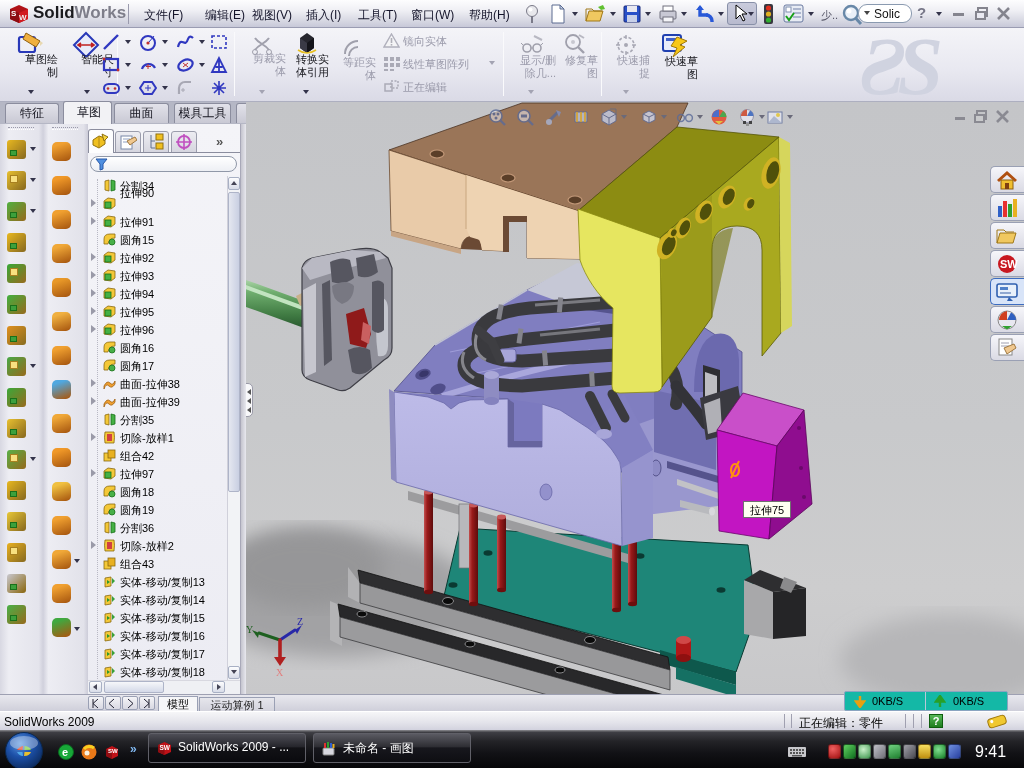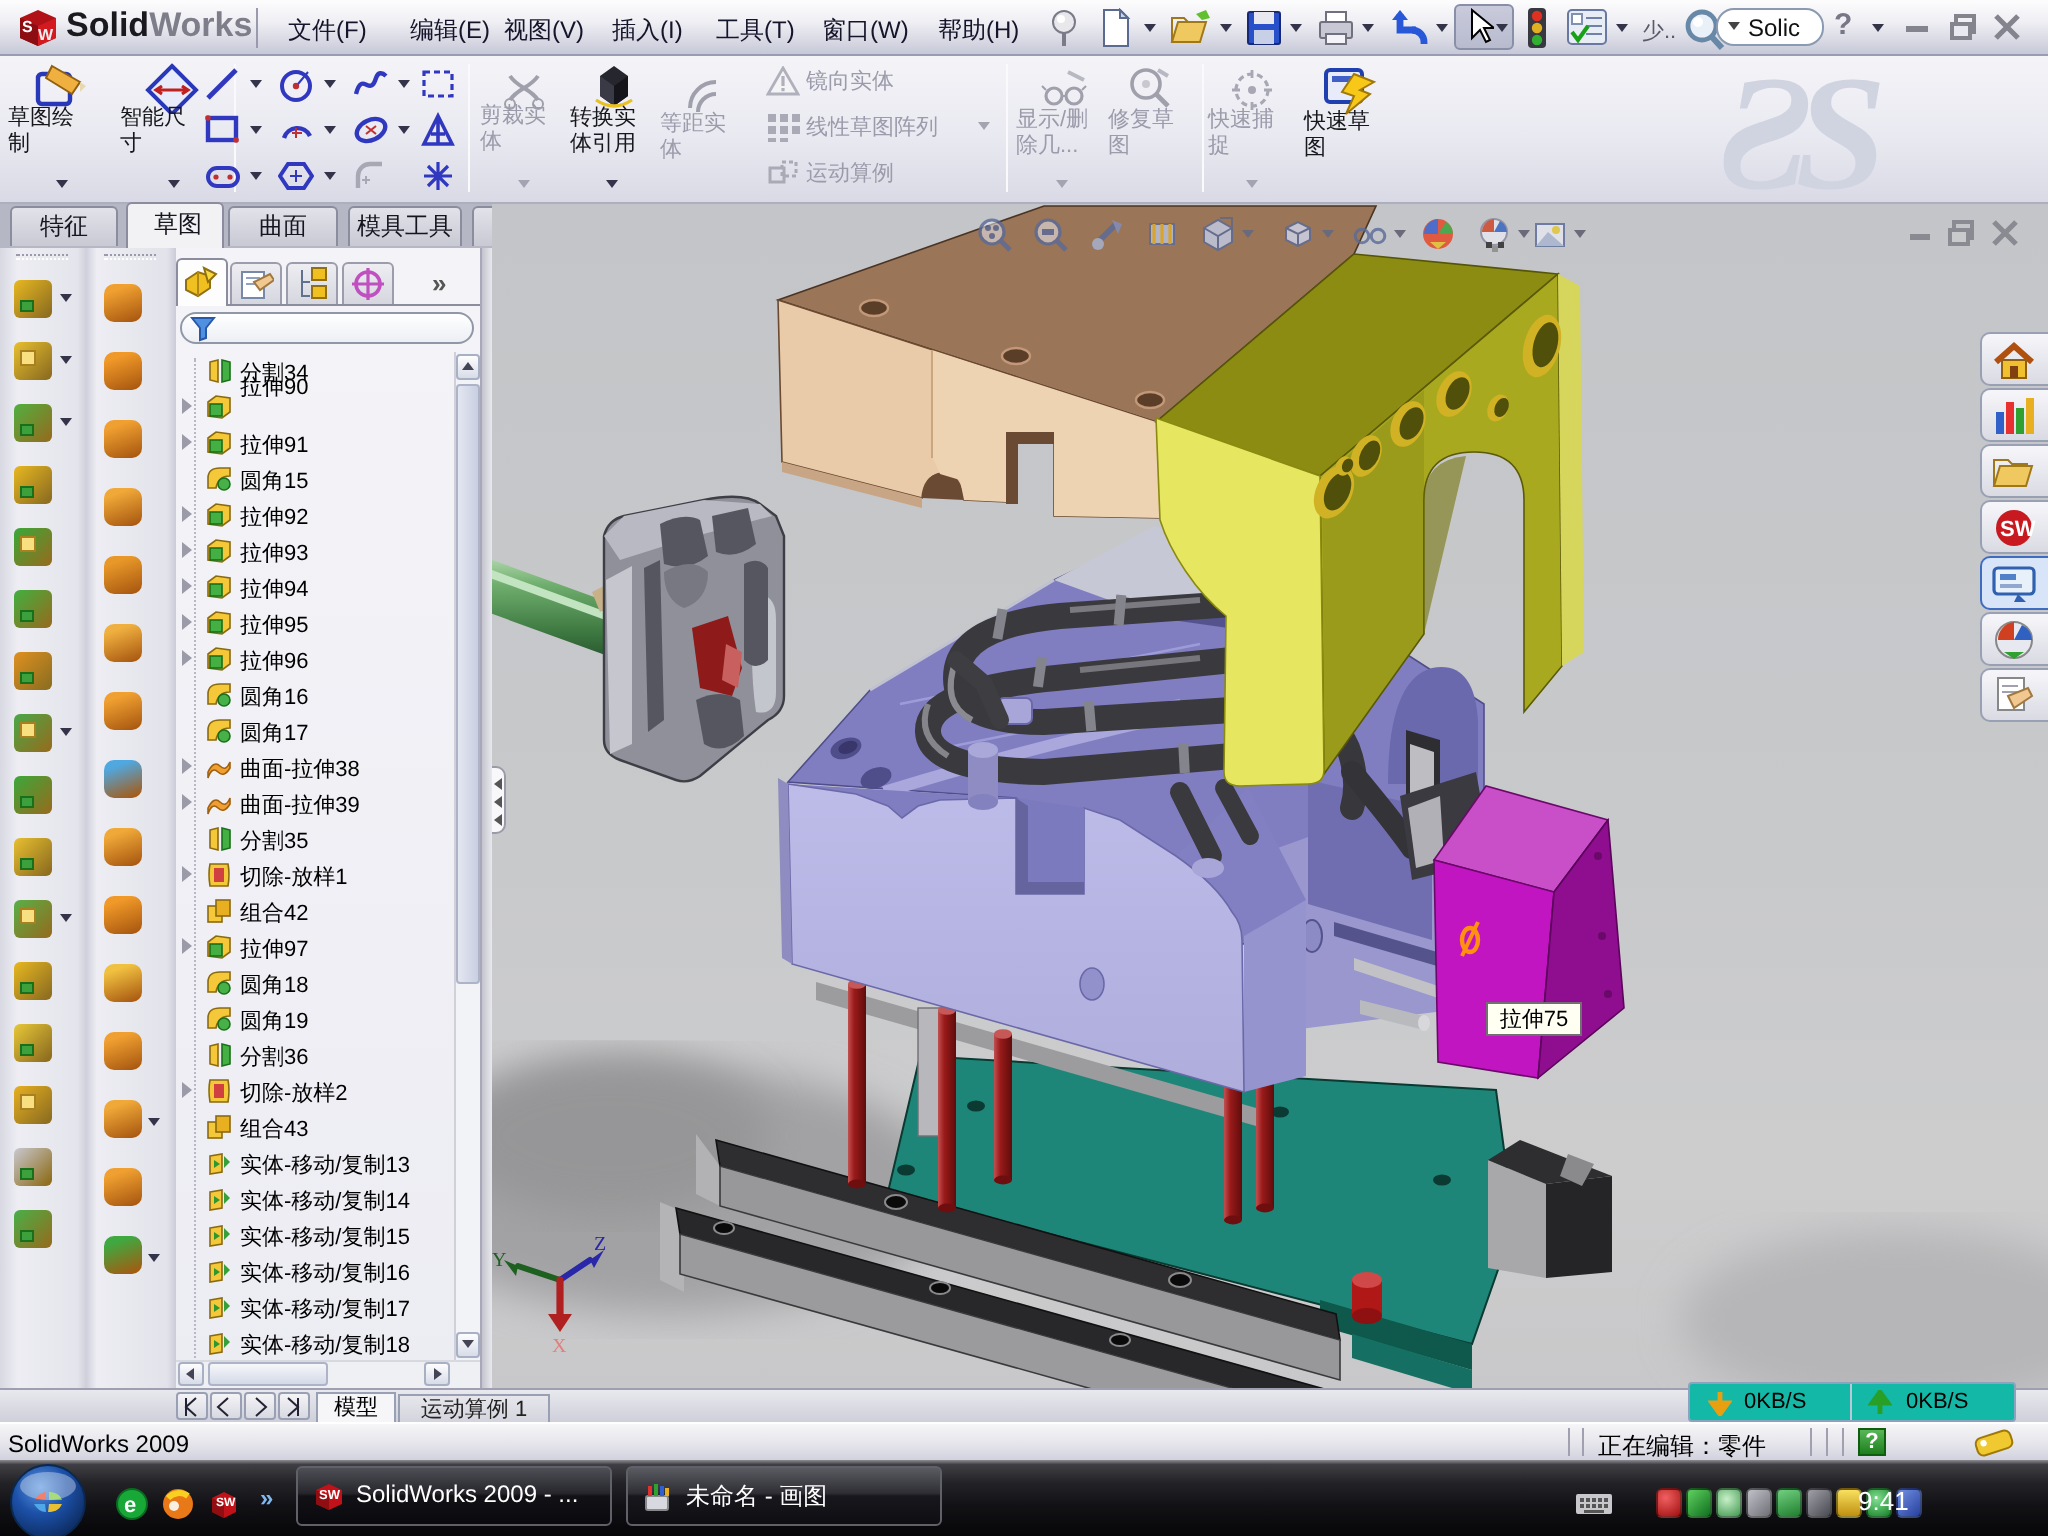--- a/index.html
+++ b/index.html
@@ -1,20 +1,20 @@
 <!DOCTYPE html>
 <html><head><meta charset="utf-8"><style>
 *{margin:0;padding:0;box-sizing:border-box}
 html,body{width:1024px;height:768px;overflow:hidden;font-family:"Liberation Sans",sans-serif}
 .ab{position:absolute}
 #root{position:relative;width:1024px;height:768px;background:#C9CACC}
 #titlebar{left:0;top:0;width:1024px;height:28px;background:linear-gradient(180deg,#FDFDFE 0%,#EFEFF4 40%,#D6D7E2 78%,#C7C8D8 100%);border-bottom:1px solid #9A9CB2}
 .menu{top:7px;font-size:12px;color:#14142A}
 #cmdbar{left:0;top:28px;width:1024px;height:74px;background:linear-gradient(180deg,#F4F4F8 0%,#E9E9F1 55%,#DADAE6 100%);border-bottom:1px solid #ADAFC0}
-.cbtxt{font-size:11px;line-height:13px;color:#16161C;text-align:left;white-space:nowrap}
+.cbtxt{font-size:11px;line-height:13px;color:#16161C;text-align:right;white-space:nowrap}
 .cbgray{color:#9B9BAB}
 .dn{width:0;height:0;border-left:3px solid transparent;border-right:3px solid transparent;border-top:4px solid #33334A}
 .dng{border-top-color:#A3A3B2}
 .vsep{width:1px;background:#B9BAC8;border-right:1px solid #FAFAFC}
 #tabband{left:0;top:102px;width:458px;height:22px;background:#B5B7C5}
 .tab{top:103px;height:20px;background:linear-gradient(180deg,#E2E2EA,#C9C9D4);border:1px solid #8B8D9E;border-bottom:none;border-radius:3px 3px 0 0;font-size:12px;color:#15151F;text-align:center;line-height:19px}
 .tabact{top:101px;height:23px;background:#F2F2F5;border:1px solid #8B8D9E;border-bottom:none;z-index:3;line-height:21px;text-align:left;padding-left:13px}
 #lstrips{left:0;top:124px;width:88px;height:570px;background:linear-gradient(90deg,#D8D8E2 0%,#EDEDF3 10%,#E4E4EC 44%,#D0D0DC 49%,#EDEDF3 55%,#E2E2EA 95%,#CCCCD8 100%)}
 .licon{width:19px;height:19px;border-radius:3px}
 #tree{left:88px;top:124px;width:153px;height:570px;background:linear-gradient(180deg,#F4F4F8,#ECECF3);border-right:1px solid #A8A8B8}
@@ -228,21 +228,21 @@
           <rect x="1" y="13" width="4" height="2"></rect>
           <rect x="7" y="13" width="4" height="2"></rect>
         </g>
       </svg>
       <div class="ab cbtxt cbgray" style="left:403px;top:30px">线性草图阵列</div>
       <div class="ab dn dng" style="left:489px;top:33px"></div>
       <svg class="ab " style="left:383px;top:51px" width="17" height="15" viewBox="0 0 17 15">
         <rect x="2" y="5" width="7" height="7" fill="none" stroke="#AAAAB6" stroke-width="1.5"></rect>
         <rect x="8" y="2" width="7" height="7" fill="none" stroke="#AAAAB6" stroke-width="1.5" stroke-dasharray="2 1.5"></rect>
       </svg>
-      <div class="ab cbtxt cbgray" style="left:403px;top:53px">运动算例</div>
+      <div class="ab cbtxt cbgray" style="left:403px;top:53px">正在编辑</div>
       <div class="ab vsep" style="left:503px;top:4px;height:64px"></div>
       <svg class="ab " style="left:520px;top:6px" width="24" height="22" viewBox="0 0 24 22">
         <circle cx="7" cy="14" r="4" fill="none" stroke="#A0A0AC" stroke-width="1.6"></circle>
         <circle cx="17" cy="14" r="4" fill="none" stroke="#A0A0AC" stroke-width="1.6"></circle>
         <path d="M11 14 h2 M3 11 L1 9 M21 11 l2 -2" stroke="#A0A0AC"></path>
         <path d="M14 2 l8 4" stroke="#B8B8C2" stroke-width="2"></path>
       </svg>
       <div class="ab cbtxt cbgray" style="left:508px;top:26px;width:48px">显示/删<br>除几...</div>
       <div class="ab dn dng" style="left:528px;top:62px"></div>
       <svg class="ab " style="left:564px;top:5px" width="22" height="22" viewBox="0 0 22 22">
@@ -1015,14 +1015,14 @@
       </svg>
       <div class="ab tray" style="left:828px;width:13px;background:radial-gradient(circle at 35% 30%,#F06060,#A01010);border:1px solid rgba(0,0,0,0.4)"></div>
       <div class="ab tray" style="left:843px;width:13px;background:linear-gradient(135deg,#60D060,#107020);border:1px solid rgba(0,0,0,0.4)"></div>
       <div class="ab tray" style="left:858px;width:13px;background:radial-gradient(circle at 40% 35%,#C8F0C8,#409850);border:1px solid rgba(0,0,0,0.4)"></div>
       <div class="ab tray" style="left:873px;width:13px;background:linear-gradient(135deg,#C0C0C8,#707078);border:1px solid rgba(0,0,0,0.4)"></div>
       <div class="ab tray" style="left:888px;width:13px;background:linear-gradient(160deg,#70D080,#208030);border:1px solid rgba(0,0,0,0.4)"></div>
       <div class="ab tray" style="left:903px;width:13px;background:linear-gradient(135deg,#A0A0A8,#4A4A52);border:1px solid rgba(0,0,0,0.4)"></div>
       <div class="ab tray" style="left:918px;width:13px;background:linear-gradient(180deg,#F8E060,#C09010);border:1px solid rgba(0,0,0,0.4)"></div>
       <div class="ab tray" style="left:933px;width:13px;background:radial-gradient(circle at 40% 35%,#80E090,#188028);border:1px solid rgba(0,0,0,0.4)"></div>
       <div class="ab tray" style="left:948px;width:13px;background:linear-gradient(135deg,#7090E0,#2840A0);border:1px solid rgba(0,0,0,0.4)"></div>
-      <div class="ab" style="left:929px;top:13px;color:#fff;font-size:13px">9:41</div>
+      <div class="ab" style="left:975px;top:13px;color:#fff;font-size:16px">9:41</div>
     </div>
   </div>
 </body></html>

